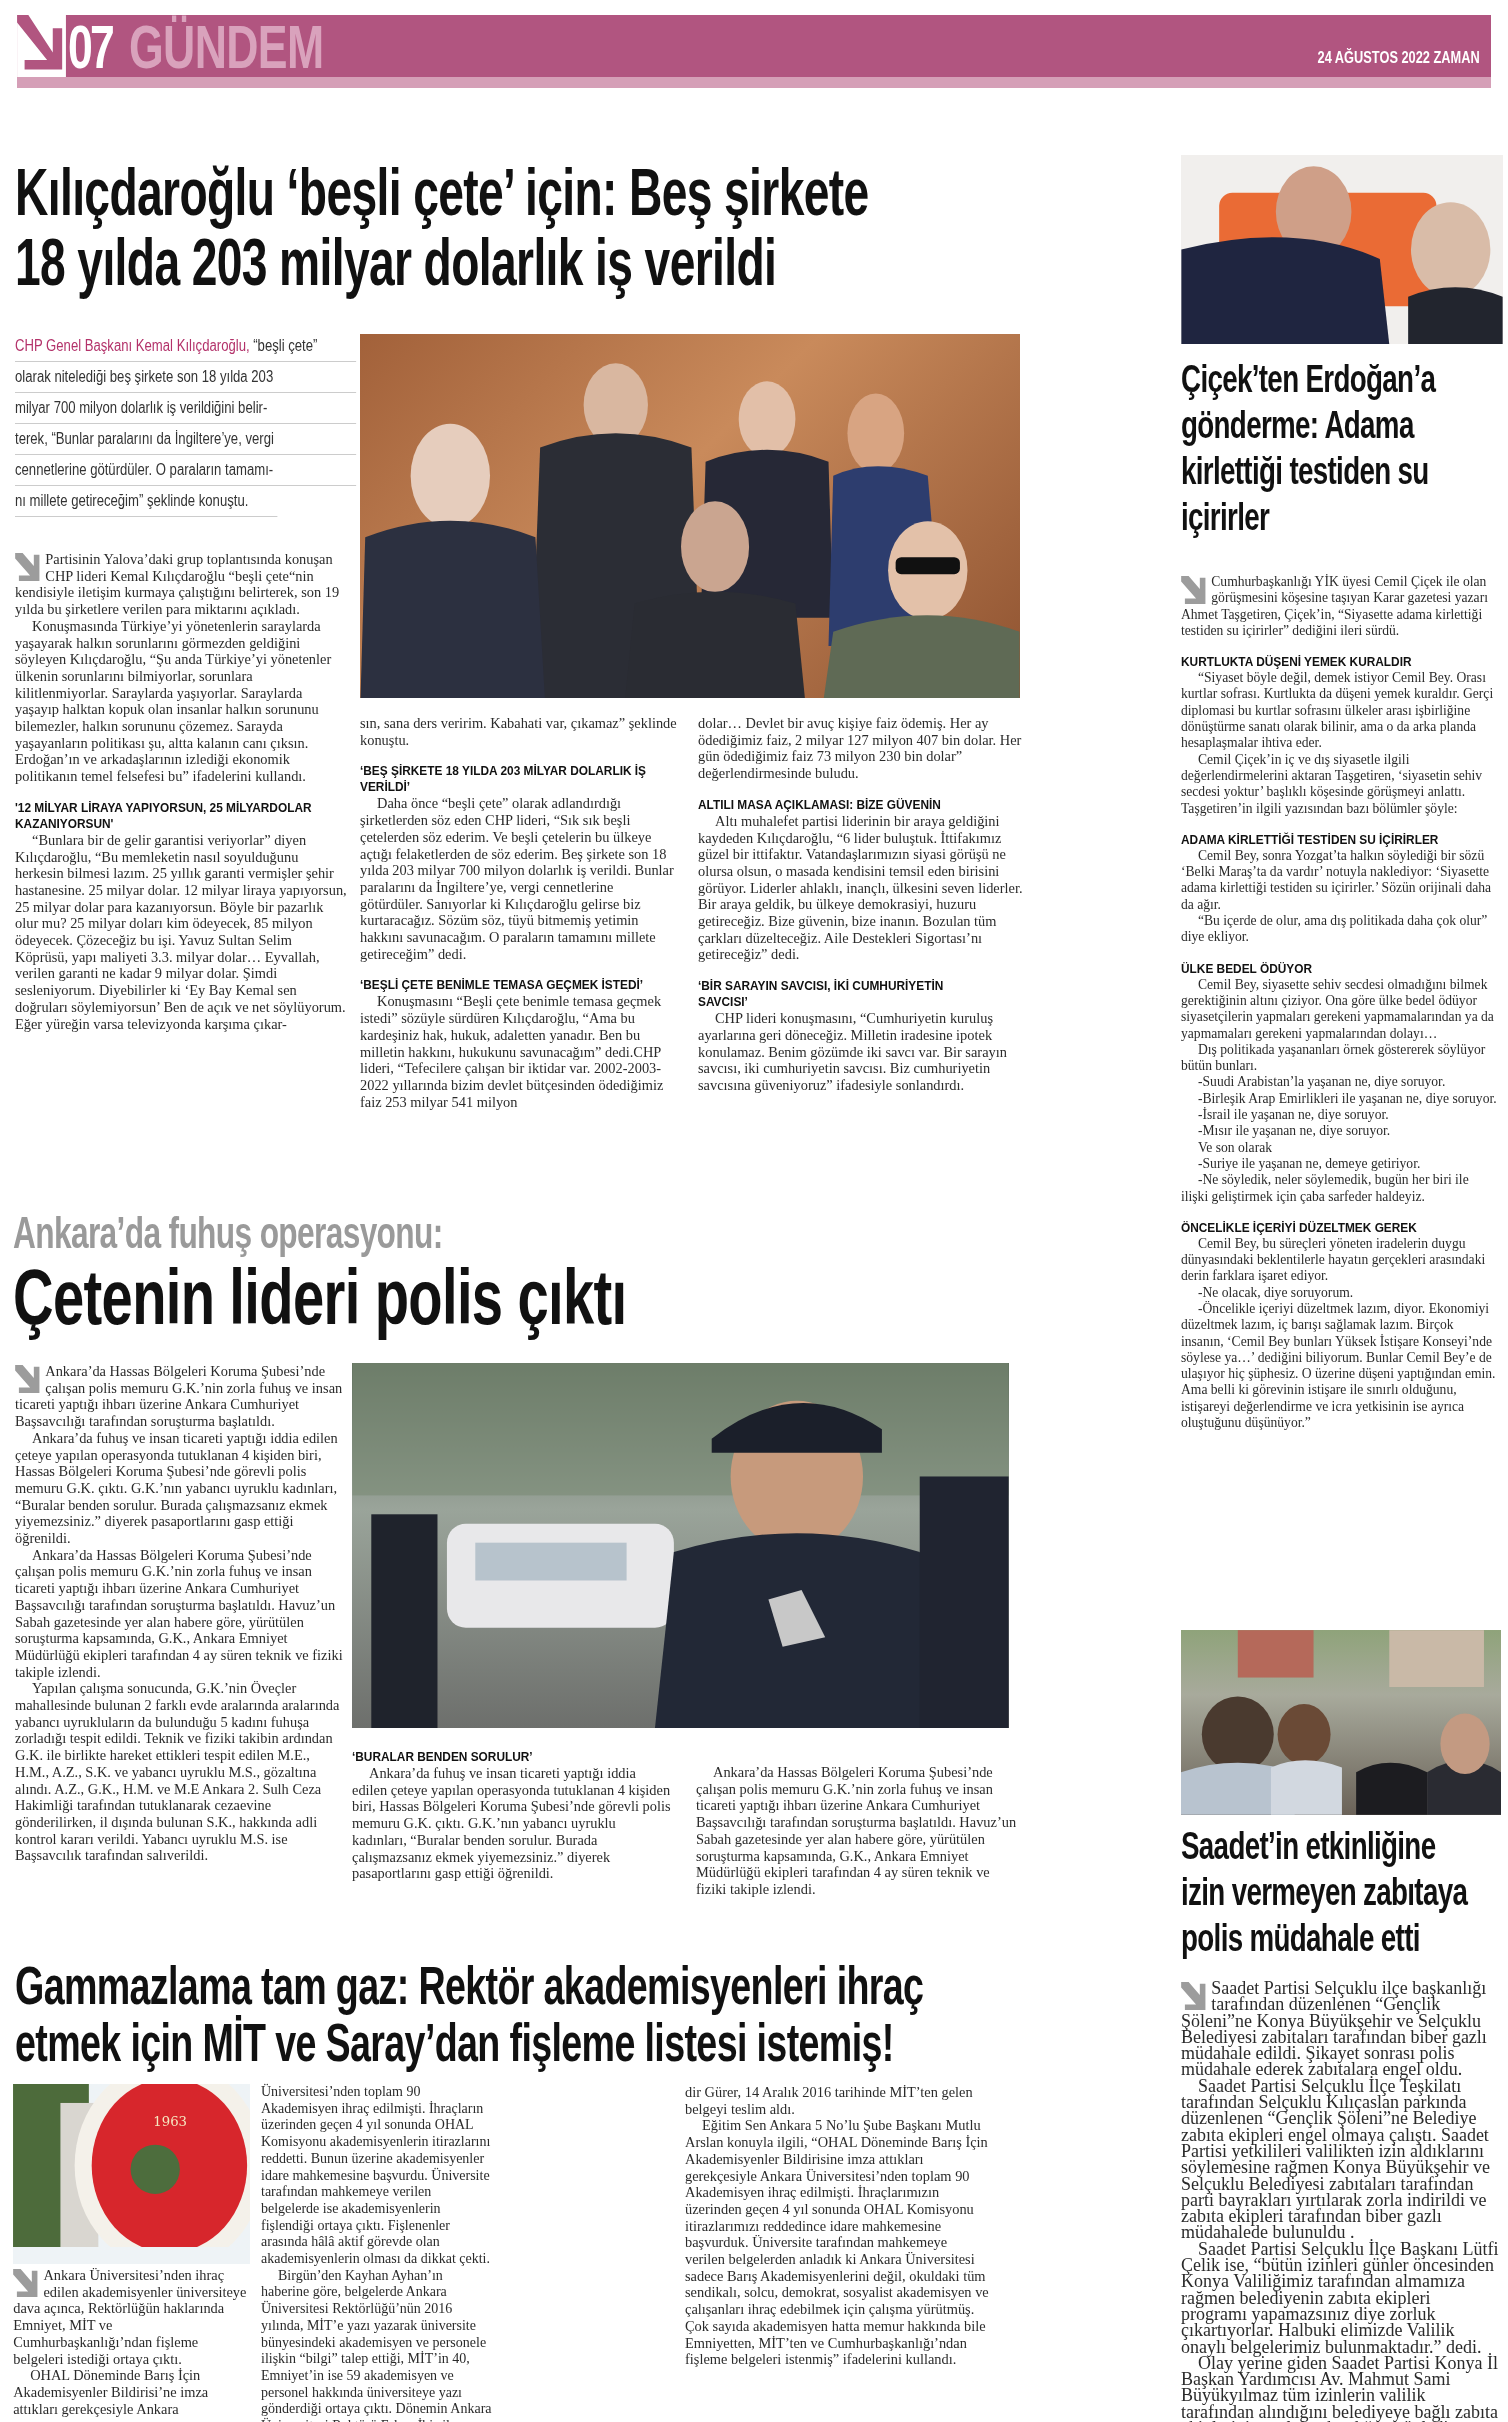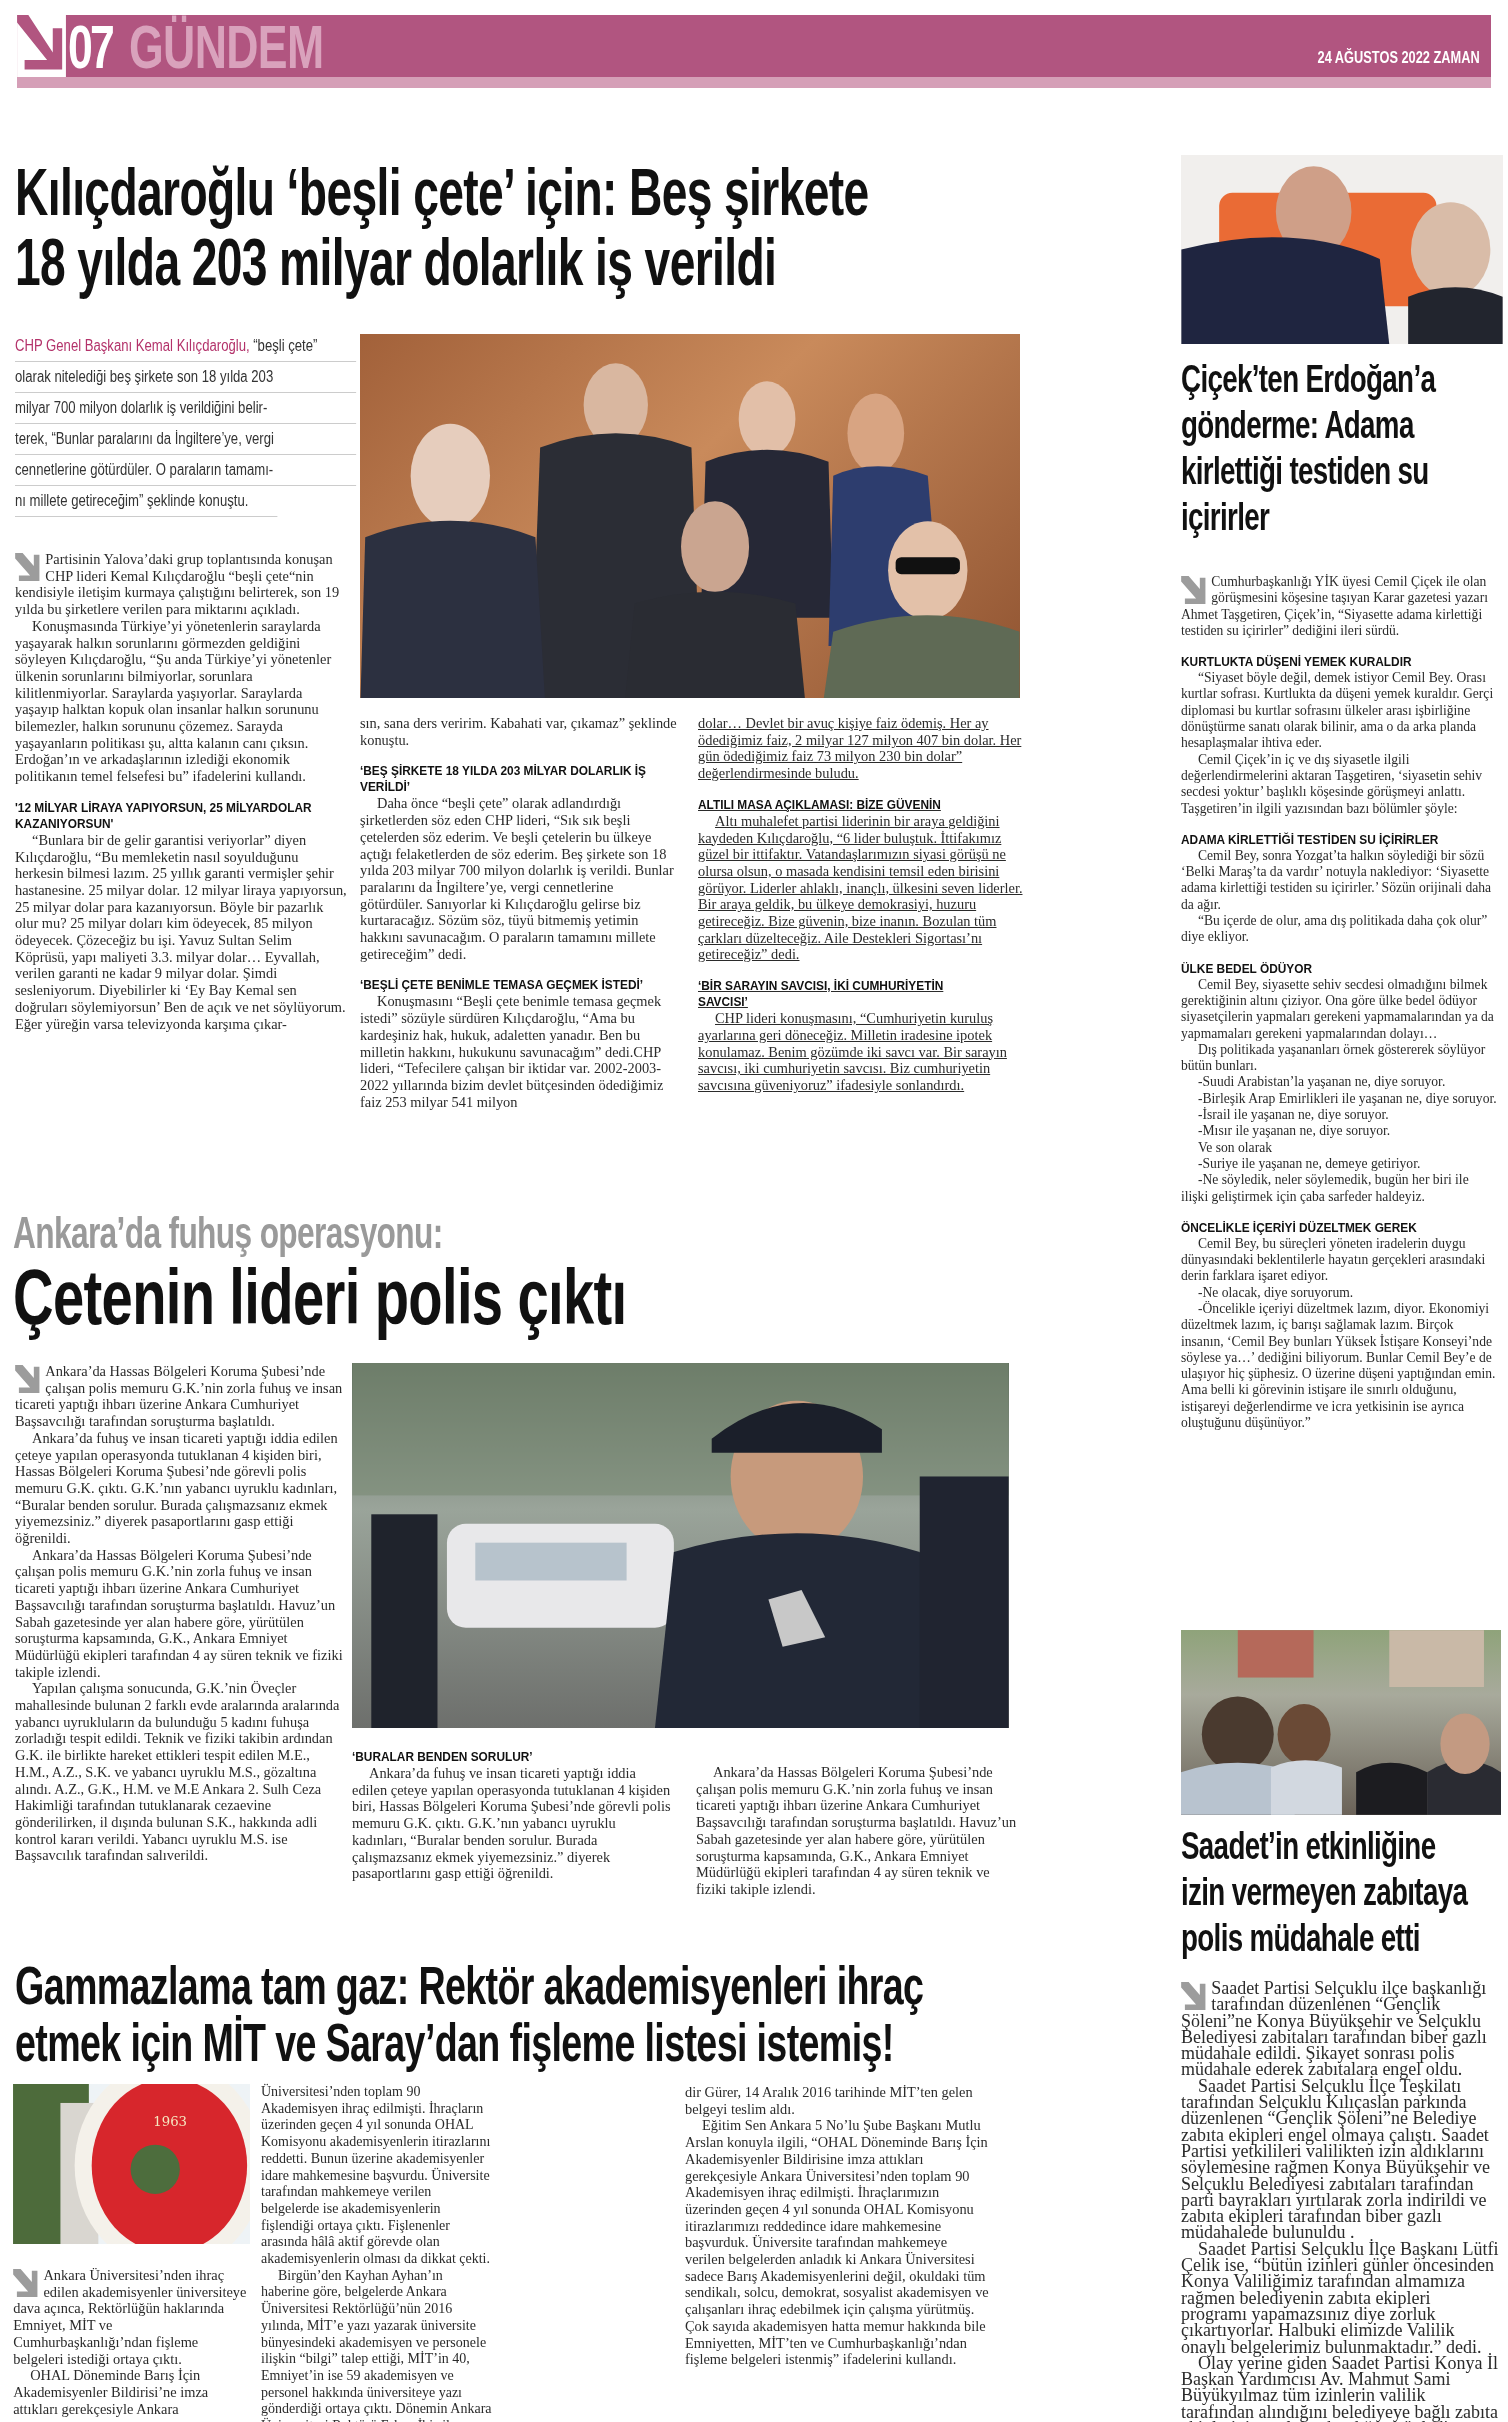--- a/index.html
+++ b/index.html
@@ -81,21 +81,21 @@
 </div>
 
 <div class="abs body" style="left:360px;top:715px;width:318px;">
   <p style="text-indent:0">sın, sana ders veririm. Kabahati var, çıkamaz” şeklinde konuştu.</p>
   <div class="sub">‘BEŞ ŞİRKETE 18 YILDA 203 MİLYAR DOLARLIK İŞ VERİLDİ’</div>
   <p>Daha önce “beşli çete” olarak adlandırdığı şirketlerden söz eden CHP lideri, “Sık sık beşli çetelerden söz ederim. Ve beşli çetelerin bu ülkeye açtığı felaketlerden de söz ederim. Beş şirkete son 18 yılda 203 milyar 700 milyon dolarlık iş verildi. Bunlar paralarını da İngiltere’ye, vergi cennetlerine götürdüler. Sanıyorlar ki Kılıçdaroğlu gelirse biz kurtaracağız. Sözüm söz, tüyü bitmemiş yetimin hakkını savunacağım. O paraların tamamını millete getireceğim” dedi.</p>
   <div class="sub">‘BEŞLİ ÇETE BENİMLE TEMASA GEÇMEK İSTEDİ’</div>
   <p>Konuşmasını “Beşli çete benimle temasa geçmek istedi” sözüyle sürdüren Kılıçdaroğlu, “Ama bu kardeşiniz hak, hukuk, adaletten yanadır. Ben bu milletin hakkını, hukukunu savunacağım” dedi.CHP lideri, “Tefecilere çalışan bir iktidar var. 2002-2003-2022 yıllarında bizim devlet bütçesinden ödediğimiz faiz 253 milyar 541 milyon</p>
 </div>
 
-<div class="abs body" style="left:698px;top:715px;width:326px;text-decoration:underline;">
+<div class="abs body" style="left:698px;top:715px;width:326px;">
   <p style="text-indent:0">dolar… Devlet bir avuç kişiye faiz ödemiş. Her ay ödediğimiz faiz, 2 milyar 127 milyon 407 bin dolar. Her gün ödediğimiz faiz 73 milyon 230 bin dolar” değerlendirmesinde buludu.</p>
   <div class="sub">ALTILI MASA AÇIKLAMASI: BİZE GÜVENİN</div>
   <p>Altı muhalefet partisi liderinin bir araya geldiğini kaydeden Kılıçdaroğlu, “6 lider buluştuk. İttifakımız güzel bir ittifaktır. Vatandaşlarımızın siyasi görüşü ne olursa olsun, o masada kendisini temsil eden birisini görüyor. Liderler ahlaklı, inançlı, ülkesini seven liderler. Bir araya geldik, bu ülkeye demokrasiyi, huzuru getireceğiz. Bize güvenin, bize inanın. Bozulan tüm çarkları düzelteceğiz. Aile Destekleri Sigortası’nı getireceğiz” dedi.</p>
   <div class="sub">‘BİR SARAYIN SAVCISI, İKİ CUMHURİYETİN SAVCISI’</div>
   <p>CHP lideri konuşmasını, “Cumhuriyetin kuruluş ayarlarına geri döneceğiz. Milletin iradesine ipotek konulamaz. Benim gözümde iki savcı var. Bir sarayın savcısı, iki cumhuriyetin savcısı. Biz cumhuriyetin savcısına güveniyoruz” ifadesiyle sonlandırdı.</p>
 </div>
 
 <div class="abs headline" style="left:13.2px;top:1209px;font-size:44px;line-height:47px;color:#9a9a9a;transform:scaleX(.72);width:757px;">Ankara’da fuhuş operasyonu:</div>
 <div class="abs headline" style="left:13.2px;top:1255px;font-size:78px;line-height:85px;transform:scaleX(.72);width:946px;">Çetenin lideri polis çıktı</div>
 
@@ -129,21 +129,21 @@
 </div>
 <div class="abs body" style="left:696px;top:1764px;width:322px;">
   <p>Ankara’da Hassas Bölgeleri Koruma Şubesi’nde çalışan polis memuru G.K.’nin zorla fuhuş ve insan ticareti yaptığı ihbarı üzerine Ankara Cumhuriyet Başsavcılığı tarafından soruşturma başlatıldı. Havuz’un Sabah gazetesinde yer alan habere göre, yürütülen soruşturma kapsamında, G.K., Ankara Emniyet Müdürlüğü ekipleri tarafından 4 ay süren teknik ve fiziki takiple izlendi.</p>
 </div>
 
 <div class="abs headline" style="left:15px;top:1957px;font-size:53px;line-height:57px;transform:scaleX(.71);width:1628px;">
   <div>Gammazlama tam gaz: Rektör akademisyenleri ihraç</div>
   <div>etmek için MİT ve Saray’dan fişleme listesi istemiş!</div>
 </div>
 
-<div class="abs photo" style="left:13.2px;top:2084px;width:237px;height:160px;background:#eef3f6;">
+<div class="abs photo" style="left:13.2px;top:2084px;width:237px;height:180px;background:#eef3f6;">
   <svg width="237" height="163" viewBox="0 0 250 172">
     <rect x="0" y="0" width="80" height="172" fill="#4d6b3b"></rect>
     <rect x="50" y="20" width="40" height="152" fill="#d9d6d0"></rect>
     <ellipse cx="165" cy="86" rx="100" ry="110" fill="#f4f1ea"></ellipse>
     <ellipse cx="165" cy="86" rx="82" ry="92" fill="#d7262c"></ellipse>
     <circle cx="150" cy="90" r="26" fill="#4d6d3d"></circle>
     <text x="148" y="44" font-size="14" fill="#f5e8c0">1963</text>
   </svg>
 </div>
 

